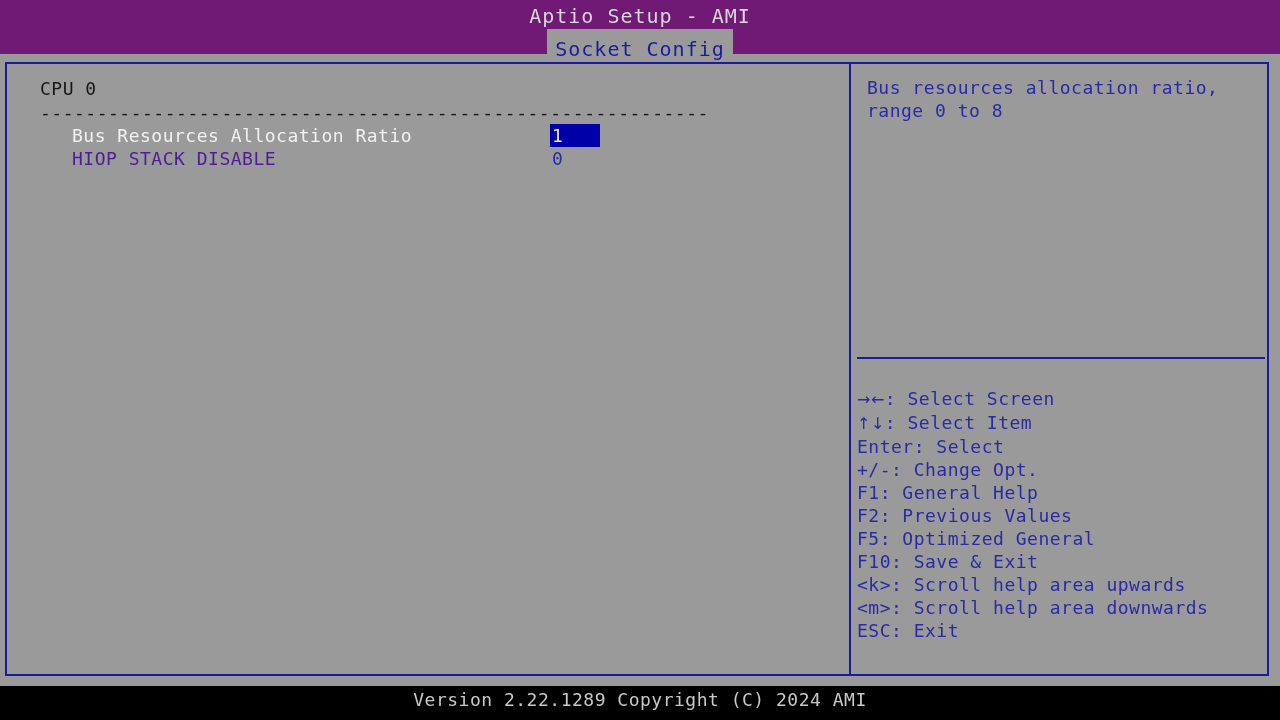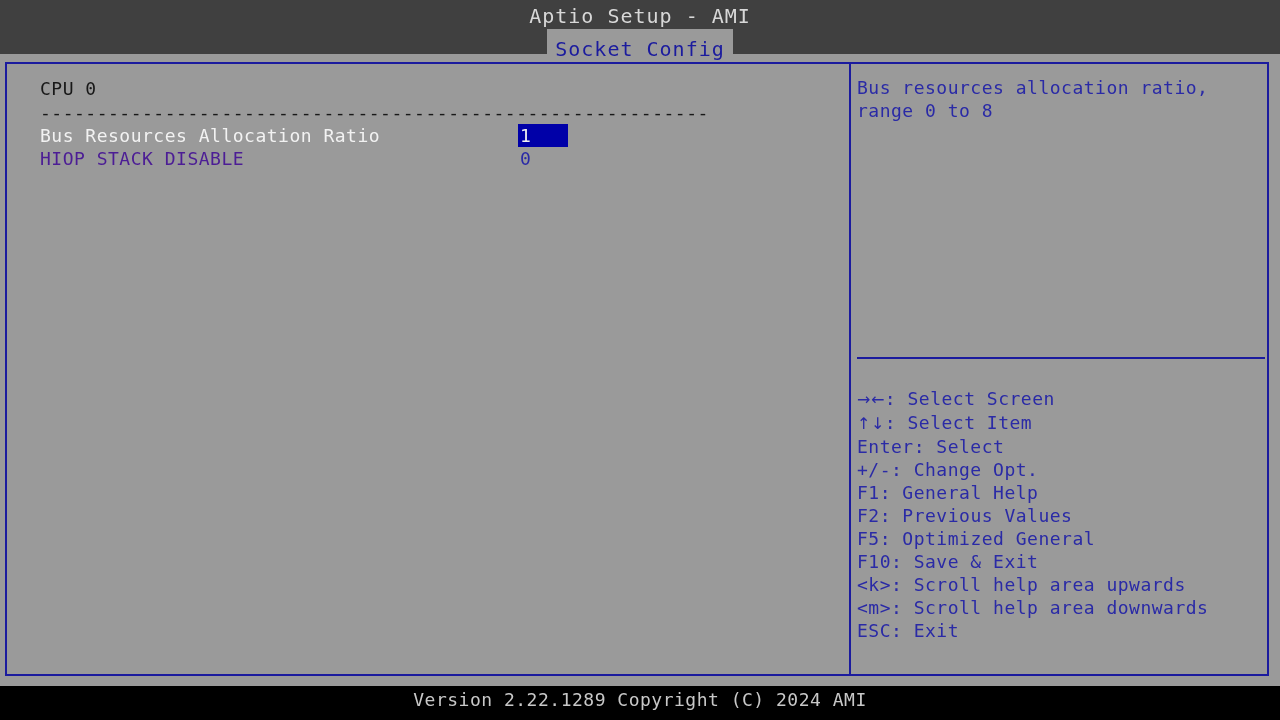--- a/index.html
+++ b/index.html
@@ -17,21 +17,21 @@
     -webkit-font-smoothing: none;
   }
 
   
   .header-bar {
     position: absolute;
     left: 0;
     top: 0;
     width: 1280px;
     height: 54px;
-    background: #404040;
+    background: #701a75;
   }
   .header-title {
     position: absolute;
     left: 0;
     top: 4px;
     width: 1280px;
     text-align: center;
     font-size: 20px;
     line-height: 24px;
     letter-spacing: 1px;
@@ -103,20 +103,21 @@
     overflow: hidden;
     height: 22px;
   }
   .opt-row {
     position: relative;
     height: 23px;
     font-size: 18px;
     line-height: 23px;
     letter-spacing: 0.5px;
     white-space: pre;
+    margin-left: 32px;
   }
   .opt-label {
     position: absolute;
     left: 0;
     top: 0;
   }
   .opt-value {
     position: absolute;
     left: 478px;
     top: 0;
@@ -134,21 +135,21 @@
   .opt-row.normal .opt-value { color: #2a2aa6; }
 
   
   .right-panel {
     position: absolute;
     left: 851px;
     top: 64px;
     width: 416px;
     height: 610px;
     box-sizing: border-box;
-    padding: 12px 4px 0 6px;
+    padding: 12px 4px 0 16px;
   }
   .help-text {
     font-size: 18px;
     line-height: 23px;
     letter-spacing: 0.5px;
     color: #2a2aa6;
     white-space: pre-wrap;
   }
   .help-rule {
     position: absolute;

